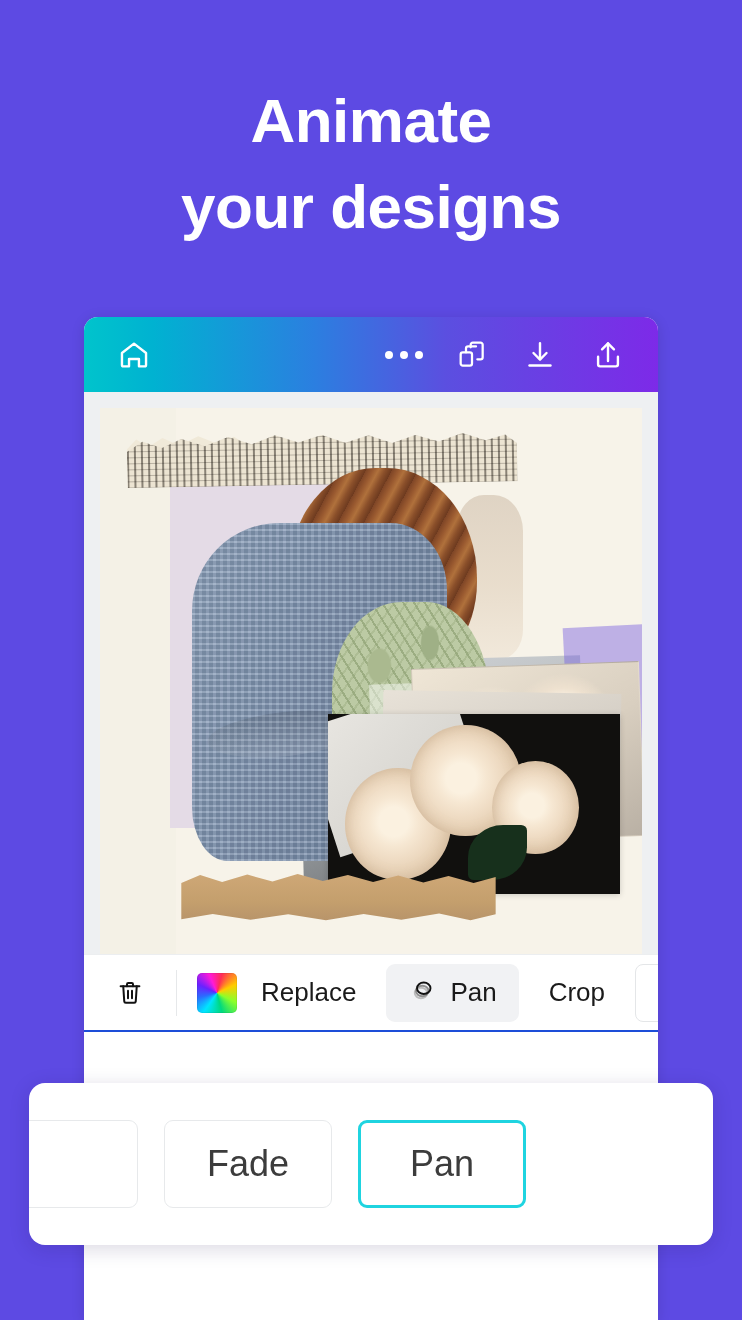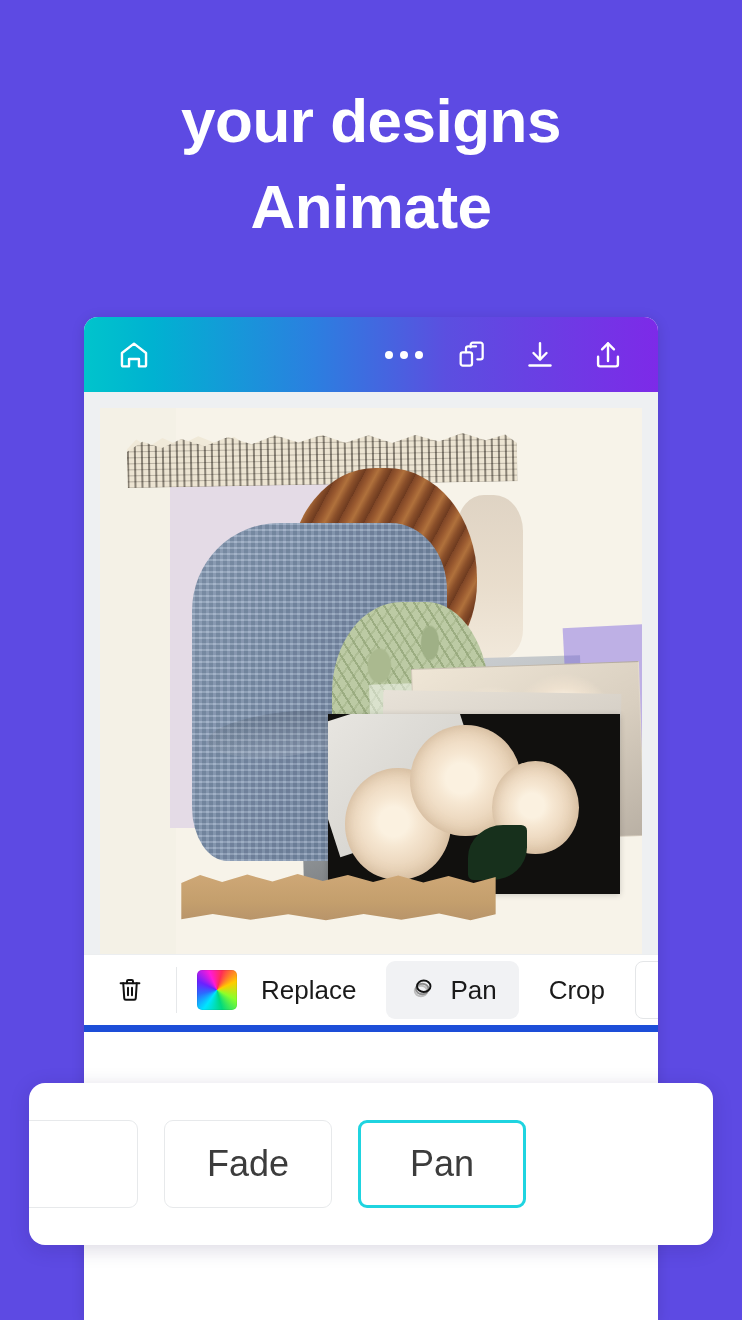--- a/index.html
+++ b/index.html
@@ -302,21 +302,21 @@
     background: rgba(120,95,225,.45);
     transform: rotate(-3deg);
   }
 
   
   .edit-bar {
     position: relative;
     height: 78px;
     background: #ffffff;
     border-top: 1px solid #eceef0;
-    border-bottom: 7px solid #1d4ed8;
+    border-bottom: 2px solid #1d4ed8;
     display: flex;
     align-items: center;
     padding: 0 0 0 20px;
     gap: 0;
   }
   .eb-trash {
     width: 52px; height: 52px;
     display: flex; align-items: center; justify-content: center;
     flex: none;
   }
@@ -400,22 +400,22 @@
     flex: none;
   }
   .anim-card.selected {
     border: 3px solid #1fd4e0;
   }
 </style>
 </head>
 <body>
 
 <div class="headline">
+  <span class="line">Animate</span>
   <span class="line">your designs</span>
-  <span class="line">Animate</span>
 </div>
 
 <div class="phone">
 
   <div class="appbar">
 
     <div class="appbar-icon">
       <svg width="34" height="34" viewBox="0 0 24 24" fill="none" stroke="#ffffff" stroke-width="1.7" stroke-linecap="round" stroke-linejoin="round">
         <path d="M3.5 10.6 12 4l8.5 6.6V19a1 1 0 0 1-1 1h-4v-5.2h-7V20h-4a1 1 0 0 1-1-1z"></path>
       </svg>

